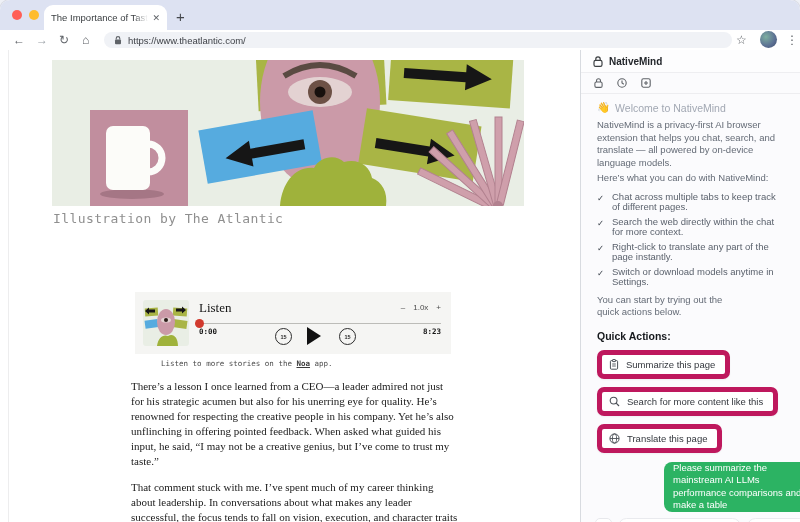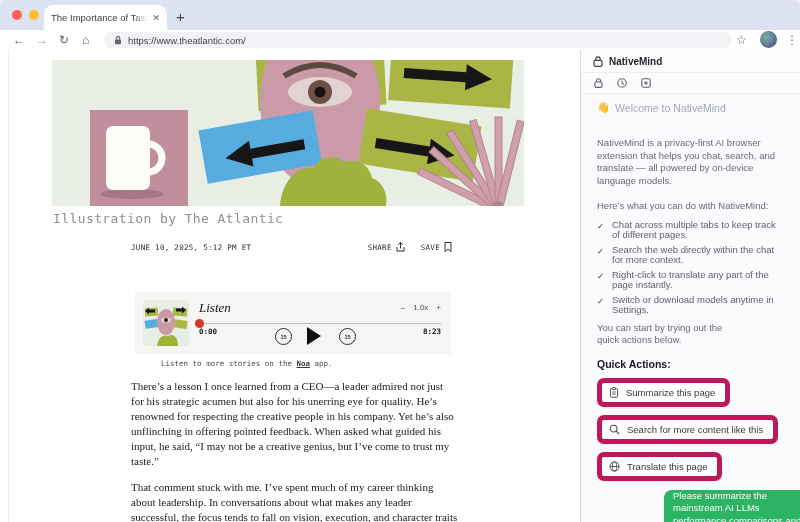--- a/index.html
+++ b/index.html
@@ -34,21 +34,21 @@
   .hero-caption { position:absolute; left:53px; top:161px; font-family:"DejaVu Sans Mono", monospace;
                   font-size:13px; letter-spacing:.4px; color:#8f8f8f; }
   .meta-row { position:absolute; left:131px; top:192px; width:321px; display:flex; align-items:center;
               font-family:"DejaVu Sans Mono", monospace; font-size:7.5px; letter-spacing:.3px; color:#2e2e2e;}
   .meta-actions { margin-left:auto; display:flex; gap:16px; align-items:center; }
   .meta-btn { display:flex; gap:4px; align-items:center; cursor:pointer; }
 
   .player { position:absolute; left:135px; top:242px; width:316px; height:62px; background:#f5f5f3; }
   .thumb { position:absolute; left:8px; top:8px; width:46px; height:46px; border-radius:3px; overflow:hidden;}
   .pl-title { position:absolute; left:64px; top:8px; font-family:"Liberation Serif", serif;
-              font-size:13px; color:#141414;font-style:italic; }
+              font-size:13px; color:#141414; }
   .pl-speed { position:absolute; right:10px; top:11px; font-size:8px; color:#4c4c4c; display:flex; gap:8px; align-items:center;}
   .pl-line { position:absolute; left:64px; top:31px; width:242px; height:1px; background:#bcbcb8; }
   .pl-dot  { position:absolute; left:60px; top:27px; width:9px; height:9px; border-radius:50%; background:#d13a2e; }
   .pl-time { position:absolute; top:35px; font-family:"DejaVu Sans Mono", monospace; font-size:7.5px; font-weight:bold; color:#161616;}
   .pl-skip { position:absolute; top:36px; width:17px; height:17px; border:1px solid #2c2c2c; border-radius:50%;
              font-size:5.5px; font-weight:bold; color:#2c2c2c; display:flex; align-items:center; justify-content:center;}
   .pl-play { position:absolute; left:172px; top:35px; width:0; height:0;
              border-left:14px solid #111; border-top:9px solid transparent; border-bottom:9px solid transparent; cursor:pointer;}
   .noa-line { position:absolute; left:135px; top:309px; font-family:"DejaVu Sans Mono", monospace;
               font-size:7.5px; color:#4a4a4a;padding-left:26px; }
@@ -63,21 +63,21 @@
   .sb-header { height:23px; background:#fdfdfe; border-bottom:1px solid #eeeef1;
                display:flex; align-items:center; padding:0 12px; gap:6px; flex:none;}
   .sb-title { font-size:10px; font-weight:600; color:#23262b; }
   .sb-header .sp { margin-left:auto; }
   .sb-hicon { color:#5f6368; cursor:pointer; display:flex; align-items:center; }
   .sb-toolbar { height:21px; display:flex; align-items:center; padding:0 13px; gap:14px;
                 border-bottom:1px solid #ededf0; flex:none; }
   .sb-toolbar .sp { margin-left:auto; }
   .sb-content { flex:1; padding:7px 14px 0 16px; display:flex; flex-direction:column; overflow:hidden; }
   .welcome { font-size:10.5px; color:#a2a8b3; display:flex; gap:5px; align-items:center; }
-  .sb-p { font-size:9.5px; line-height:12.5px; color:#646b76; margin-top:23px; width:190px; }
+  .sb-p { font-size:9.5px; line-height:12.5px; color:#646b76; margin-top:5px; width:190px; }
   .feat-list { margin-top:3px; }
   .feat { display:flex; gap:7px; margin-top:4px; }
   .feat-check { font-size:8.5px; color:#3f464f; width:8px; flex:none; padding-top:1px;}
   .feat-txt { font-size:9.5px; line-height:10.5px; color:#5b626d; width:172px;}
   .qa-label { margin-top:11px; font-size:10.5px; font-weight:bold; color:#16191d; }
   .qa-btn { margin-top:8px; align-self:flex-start; display:flex; align-items:center; gap:7px;
             background:#fff; border:5px solid #be185d; border-radius:7px; box-shadow:0 1px 2px rgba(20,24,40,.05);
             padding:4px 10px 4px 7px; font-size:9.5px; color:#33373d; cursor:pointer; }
   .bubble { margin-top:9px; align-self:flex-end; width:158px; background:#2cb363; color:#fff;
             border-radius:8px; padding:0 9px; font-size:9.5px; line-height:12.5px; }
@@ -178,38 +178,20 @@
             <rect x="-3" y="-93" width="7" height="87" transform="rotate(-16)"></rect>
             <rect x="-3" y="-93" width="7" height="87" transform="rotate(0)"></rect>
             <rect x="-3" y="-92" width="7" height="86" transform="rotate(14)"></rect>
           </g>
           <circle cx="0" cy="-4" r="5" fill="#b2818f"></circle>
         </g>
       </svg>
     </div>
     <div class="hero-caption">Illustration by The Atlantic</div>
 
-    <div class="meta-row">
-      <span>JUNE 10, 2025, 5:12 PM ET</span>
-      <span class="meta-actions">
-        <span class="meta-btn">
-          <span>SHARE</span>
-          <svg width="9" height="10" viewBox="0 0 9 10">
-              <path d="M4.5 0.5 v6 M2.2 2.6 L4.5 0.5 L6.8 2.6" fill="none" stroke="#2e2e2e" stroke-width="1"></path>
-              <path d="M1 5 v4 h7 v-4" fill="none" stroke="#2e2e2e" stroke-width="1"></path>
-            </svg>
-        </span>
-        <span class="meta-btn">
-          <span>SAVE</span>
-          <svg width="8" height="10" viewBox="0 0 8 10">
-              <path d="M1 0.5 h6 v9 L4 7 L1 9.5 z" fill="none" stroke="#2e2e2e" stroke-width="1"></path>
-            </svg>
-        </span>
-      </span>
-    </div>
 
     <div class="player">
       <div class="thumb">
         <svg width="46" height="46" viewBox="0 0 46 46">
           <rect width="46" height="46" fill="#e9eee5"></rect>
           <rect x="2" y="8" width="13" height="8" fill="#a9b545" transform="rotate(-4 8 12)"></rect>
           <path d="M13 12 h-6 l0 -2 l-4 3.5 l4 3.5 l0 -2 h6z" fill="#161616" transform="translate(-1 -2.5)"></path>
           <rect x="30" y="8" width="14" height="8" fill="#a9b545" transform="rotate(4 37 12)"></rect>
           <rect x="2" y="20" width="13" height="8" fill="#56abdf" transform="rotate(-8 8 24)"></rect>
           <rect x="30" y="20" width="14" height="8" fill="#a9b545" transform="rotate(8 37 24)"></rect>
@@ -289,21 +271,21 @@
           </svg>
       </span>
     </div>
 
     <div class="sb-content">
       <div class="welcome">
         <span>👋</span>
         <span>Welcome to NativeMind</span>
       </div>
       <div class="sb-p">NativeMind is a privacy-first AI browser extension that helps you chat, search, and translate — all powered by on-device language models.</div>
-      <div class="sb-p" style="margin-top:13px">Here’s what you can do with NativeMind:</div>
+      <div class="sb-p" style="margin-top:3px">Here’s what you can do with NativeMind:</div>
 
       <div class="feat-list">
         <div class="feat">
           <span class="feat-check">✓</span>
           <span class="feat-txt">Chat across multiple tabs to keep track of different pages.</span>
         </div>
         <div class="feat">
           <span class="feat-check">✓</span>
           <span class="feat-txt">Search the web directly within the chat for more context.</span>
         </div>

